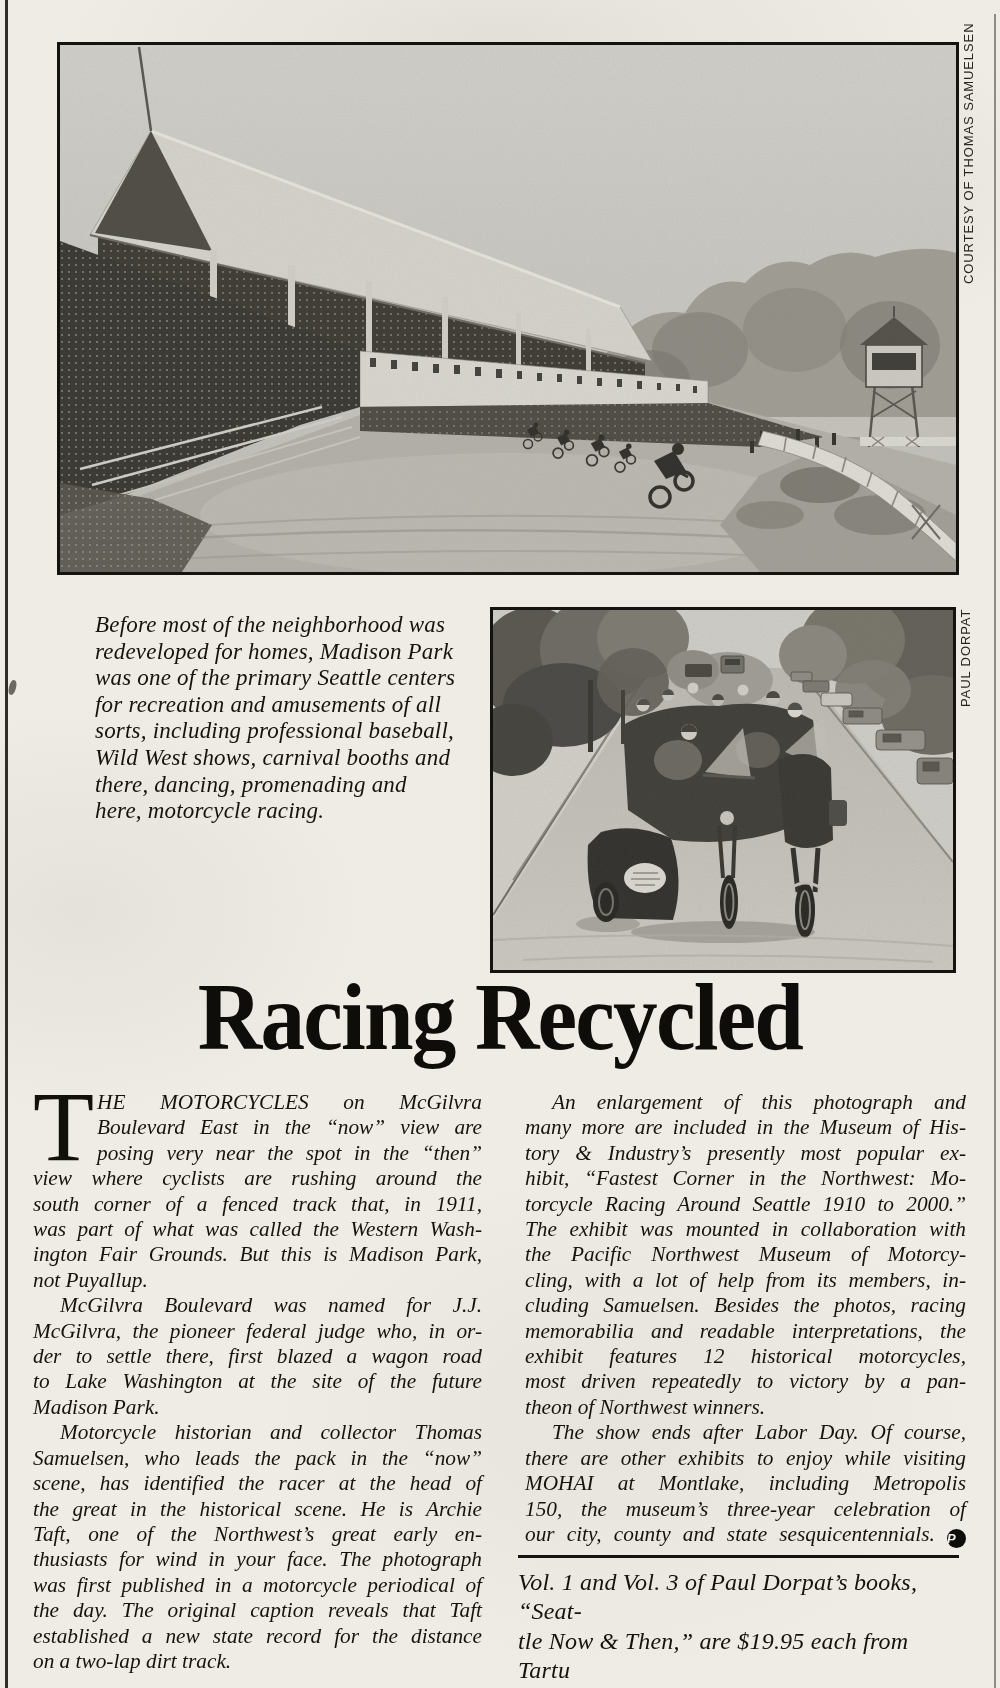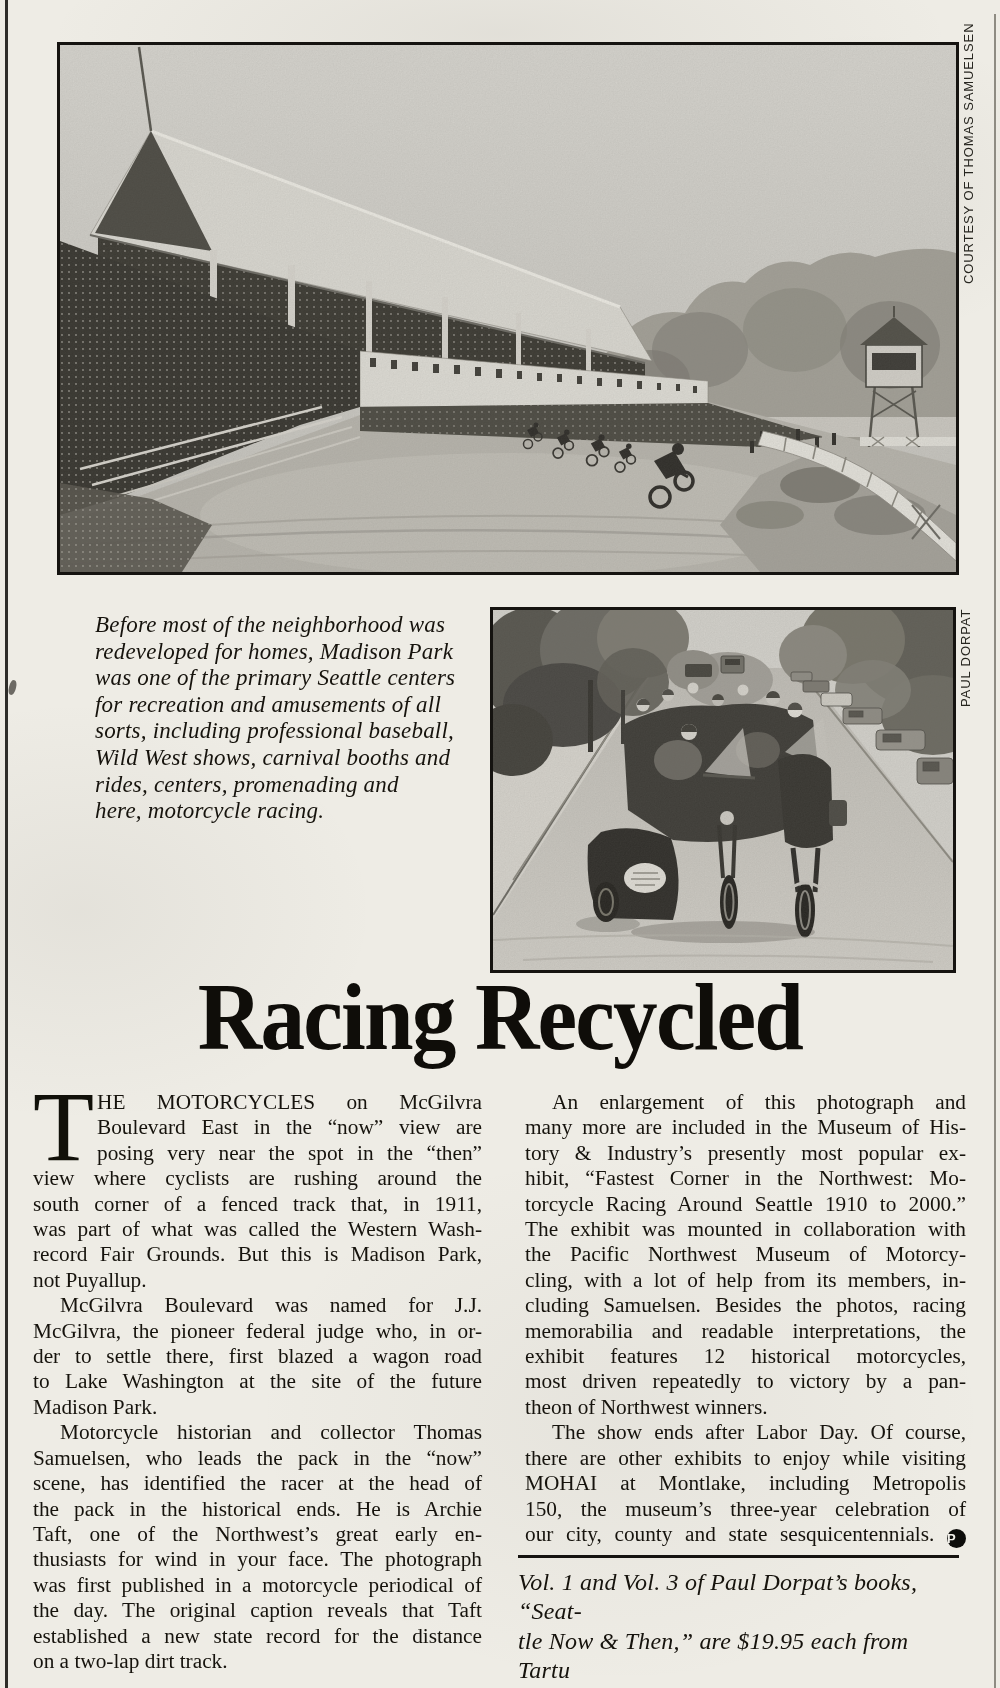--- a/index.html
+++ b/index.html
@@ -38,21 +38,21 @@
 
   .headline{
     position:absolute;left:35px;top:969px;width:930px;text-align:center;
     font-weight:700;font-size:96px;line-height:96px;letter-spacing:-2px;color:#0f0d09;
     transform:scaleX(.93);transform-origin:50% 50%;
   }
 
   .col{position:absolute;top:1090px;font-size:21.3px;line-height:25.4px;color:#16130d;}
   #col-left{left:33px;width:449px;}
   #col-right{left:518px;width:441px;margin-left:7px;}
-  .ln{text-align:justify;text-align-last:justify;-moz-text-align-last:justify;min-height:25.4px;}
+  .ln{text-align:justify;text-align-last:justify;-moz-text-align-last:justify;min-height:25.4px;font-style:italic;}
   .ln.endl{text-align-last:left;-moz-text-align-last:left;}
   .ln.ind{text-indent:27px;}
   .ln.dcpad{padding-left:64px;}
   .dropcap{
     position:absolute;left:0;top:0;font-size:100px;line-height:74px;
     font-weight:400;color:#111009;
   }
   .endmark{
     display:inline-block;width:19px;height:19px;border-radius:50%;background:#0d0d0b;
     color:#f2f0ea;font-family:"Liberation Sans",sans-serif;font-size:13px;font-weight:700;
@@ -231,21 +231,21 @@
   </div>
   <div class="credit" id="credit-then">COURTESY OF THOMAS SAMUELSEN</div>
 
   <div class="caption">
     <div>Before most of the neighborhood was</div>
     <div>redeveloped for homes, Madison Park</div>
     <div>was one of the primary Seattle centers</div>
     <div>for recreation and amusements of all</div>
     <div>sorts, including professional baseball,</div>
     <div>Wild West shows, carnival booths and</div>
-    <div>rides, centers, promenading and</div>
+    <div>there, dancing, promenading and</div>
     <div>here, motorcycle racing.</div>
   </div>
 
   <div class="photo" id="photo-now">
     <svg width="460" height="360" viewBox="0 0 460 360">
       <defs>
         <linearGradient id="road2" x1="0" y1="0" x2="0" y2="1">
           <stop offset="0" stop-color="#c2bfb8"></stop>
             <stop offset="1" stop-color="#d2cfc8"></stop>
         </linearGradient>
@@ -358,31 +358,31 @@
   <div class="headline">Racing Recycled</div>
 
   <div class="col" id="col-left">
     <span class="dropcap">T</span>
     <div class="ln dcpad">HE MOTORCYCLES on McGilvra</div>
     <div class="ln dcpad">Boulevard East in the “now” view are</div>
     <div class="ln dcpad">posing very near the spot in the “then”</div>
     <div class="ln">view where cyclists are rushing around the</div>
     <div class="ln">south corner of a fenced track that, in 1911,</div>
     <div class="ln">was part of what was called the Western Wash-</div>
-    <div class="ln">record Fair Grounds. But this is Madison Park,</div>
+    <div class="ln">ington Fair Grounds. But this is Madison Park,</div>
     <div class="ln endl">not Puyallup.</div>
     <div class="ln ind">McGilvra Boulevard was named for J.J.</div>
     <div class="ln">McGilvra, the pioneer federal judge who, in or-</div>
     <div class="ln">der to settle there, first blazed a wagon road</div>
     <div class="ln">to Lake Washington at the site of the future</div>
     <div class="ln endl">Madison Park.</div>
     <div class="ln ind">Motorcycle historian and collector Thomas</div>
     <div class="ln">Samuelsen, who leads the pack in the “now”</div>
     <div class="ln">scene, has identified the racer at the head of</div>
-    <div class="ln">the pack in the historical ends. He is Archie</div>
+    <div class="ln">the great in the historical scene. He is Archie</div>
     <div class="ln">Taft, one of the Northwest’s great early en-</div>
     <div class="ln">thusiasts for wind in your face. The photograph</div>
     <div class="ln">was first published in a motorcycle periodical of</div>
     <div class="ln">the day. The original caption reveals that Taft</div>
     <div class="ln">established a new state record for the distance</div>
     <div class="ln endl">on a two-lap dirt track.</div>
   </div>
 
   <div class="col" id="col-right">
     <div class="ln ind">An enlargement of this photograph and</div>

